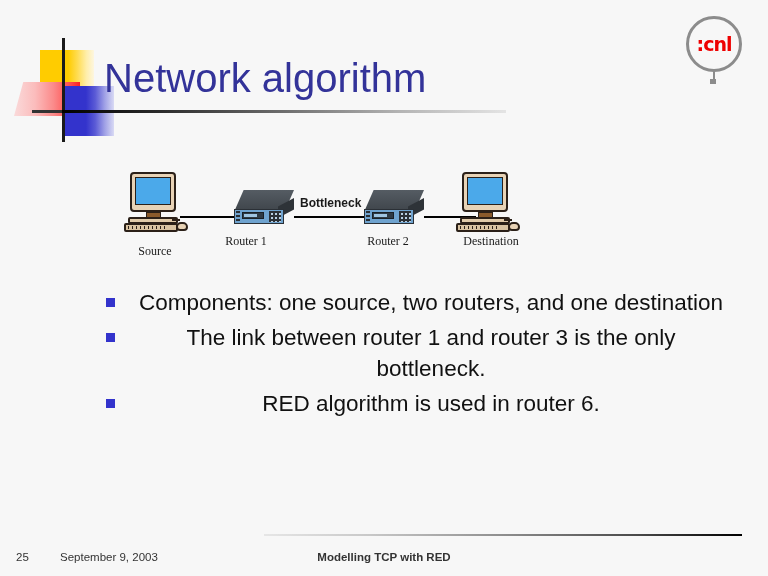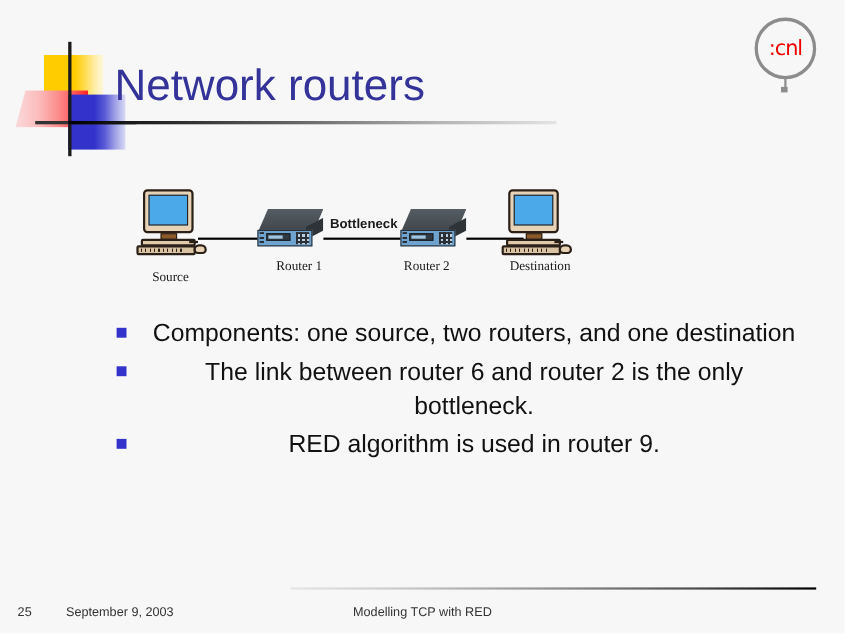--- a/index.html
+++ b/index.html
@@ -120,21 +120,21 @@
     height: 5px;
     background: #8c8c8c;
   }
   .logo-text {
     position: absolute;
     left: 0px;
     top: 17px;
     width: 60px;
     text-align: center;
     font-family: "DejaVu Sans", sans-serif;
-    font-weight: normal;
+    font-weight: bold;
     font-size: 19px;
     color: #ee0000;
     letter-spacing: -1px;
   }
 
   
   #diagram {
     position: absolute;
     left: 118px;
     top: 168px;
@@ -276,37 +276,37 @@
     background: linear-gradient(to right, #e6e6e6 0%, #c8c8c8 22%, #8e8e8e 50%, #4a4a4a 78%, #000000 100%);
   }
   .footer-text {
     position: absolute;
     top: 551px;
     font-size: 11.5px;
     color: #333333;
     white-space: nowrap;
   }
   #footer-date { left: 60px; }
-  #footer-center { left: 0; width: 768px; text-align: center; }
+  #footer-center { left: 0; width: 768px; text-align: center; font-weight: bold; }
   #footer-page { left: 16px; width: 728px; text-align: left; }
 </style>
 </head>
 <body>
 
 <div id="slide">
 
   <div id="deco">
     <div class="deco-yellow"></div>
     <div class="deco-red"></div>
     <div class="deco-blue"></div>
     <div class="deco-vline"></div>
     <div class="deco-hline"></div>
   </div>
 
-  <div id="title">Network routers</div>
+  <div id="title">Network algorithm</div>
   <div id="title-rule"></div>
 
   <div id="logo">
     <div class="logo-circle"></div>
     <div class="logo-stem"></div>
     <div class="logo-foot"></div>
     <div class="logo-text">:cnl</div>
   </div>
 
   <div id="diagram">
@@ -329,21 +329,21 @@
 
     <div class="router" style="left:116px; top:22px;">
       <div class="rt-top"></div>
       <div class="rt-side"></div>
       <div class="rt-front"></div>
       <div class="rt-leds"></div>
       <div class="rt-lcd"></div>
       <div class="rt-lcd-bar"></div>
       <div class="rt-buttons"></div>
     </div>
-    <div class="node-label" style="left:114px; top:66px; width:80px;">Router 1</div>
+    <div class="node-label" style="left:88px; top:66px; width:80px;">Router 1</div>
 
     <div class="bottleneck-label" style="left:182px; top:28px;">Bottleneck</div>
 
     <div class="router" style="left:246px; top:22px;">
       <div class="rt-top"></div>
       <div class="rt-side"></div>
       <div class="rt-front"></div>
       <div class="rt-leds"></div>
       <div class="rt-lcd"></div>
       <div class="rt-lcd-bar"></div>
@@ -364,25 +364,25 @@
     <div class="node-label" style="left:330px; top:66px; width:86px;">Destination</div>
   </div>
 
   <div id="bullets">
     <div class="bullet-row">
       <div class="bullet-marker"></div>
       <div class="bullet-text">Components: one source, two routers, and one destination</div>
     </div>
     <div class="bullet-row">
       <div class="bullet-marker"></div>
-      <div class="bullet-text">The link between router 6 and router 2 is the only bottleneck.</div>
+      <div class="bullet-text">The link between router 1 and router 3 is the only bottleneck.</div>
     </div>
     <div class="bullet-row">
       <div class="bullet-marker"></div>
-      <div class="bullet-text">RED algorithm is used in router 9.</div>
+      <div class="bullet-text">RED algorithm is used in router 6.</div>
     </div>
   </div>
 
   <div id="footer-rule"></div>
   <div class="footer-text" id="footer-date">September 9, 2003</div>
   <div class="footer-text" id="footer-center">Modelling TCP with RED</div>
   <div class="footer-text" id="footer-page">25</div>
 
 </div>
 

